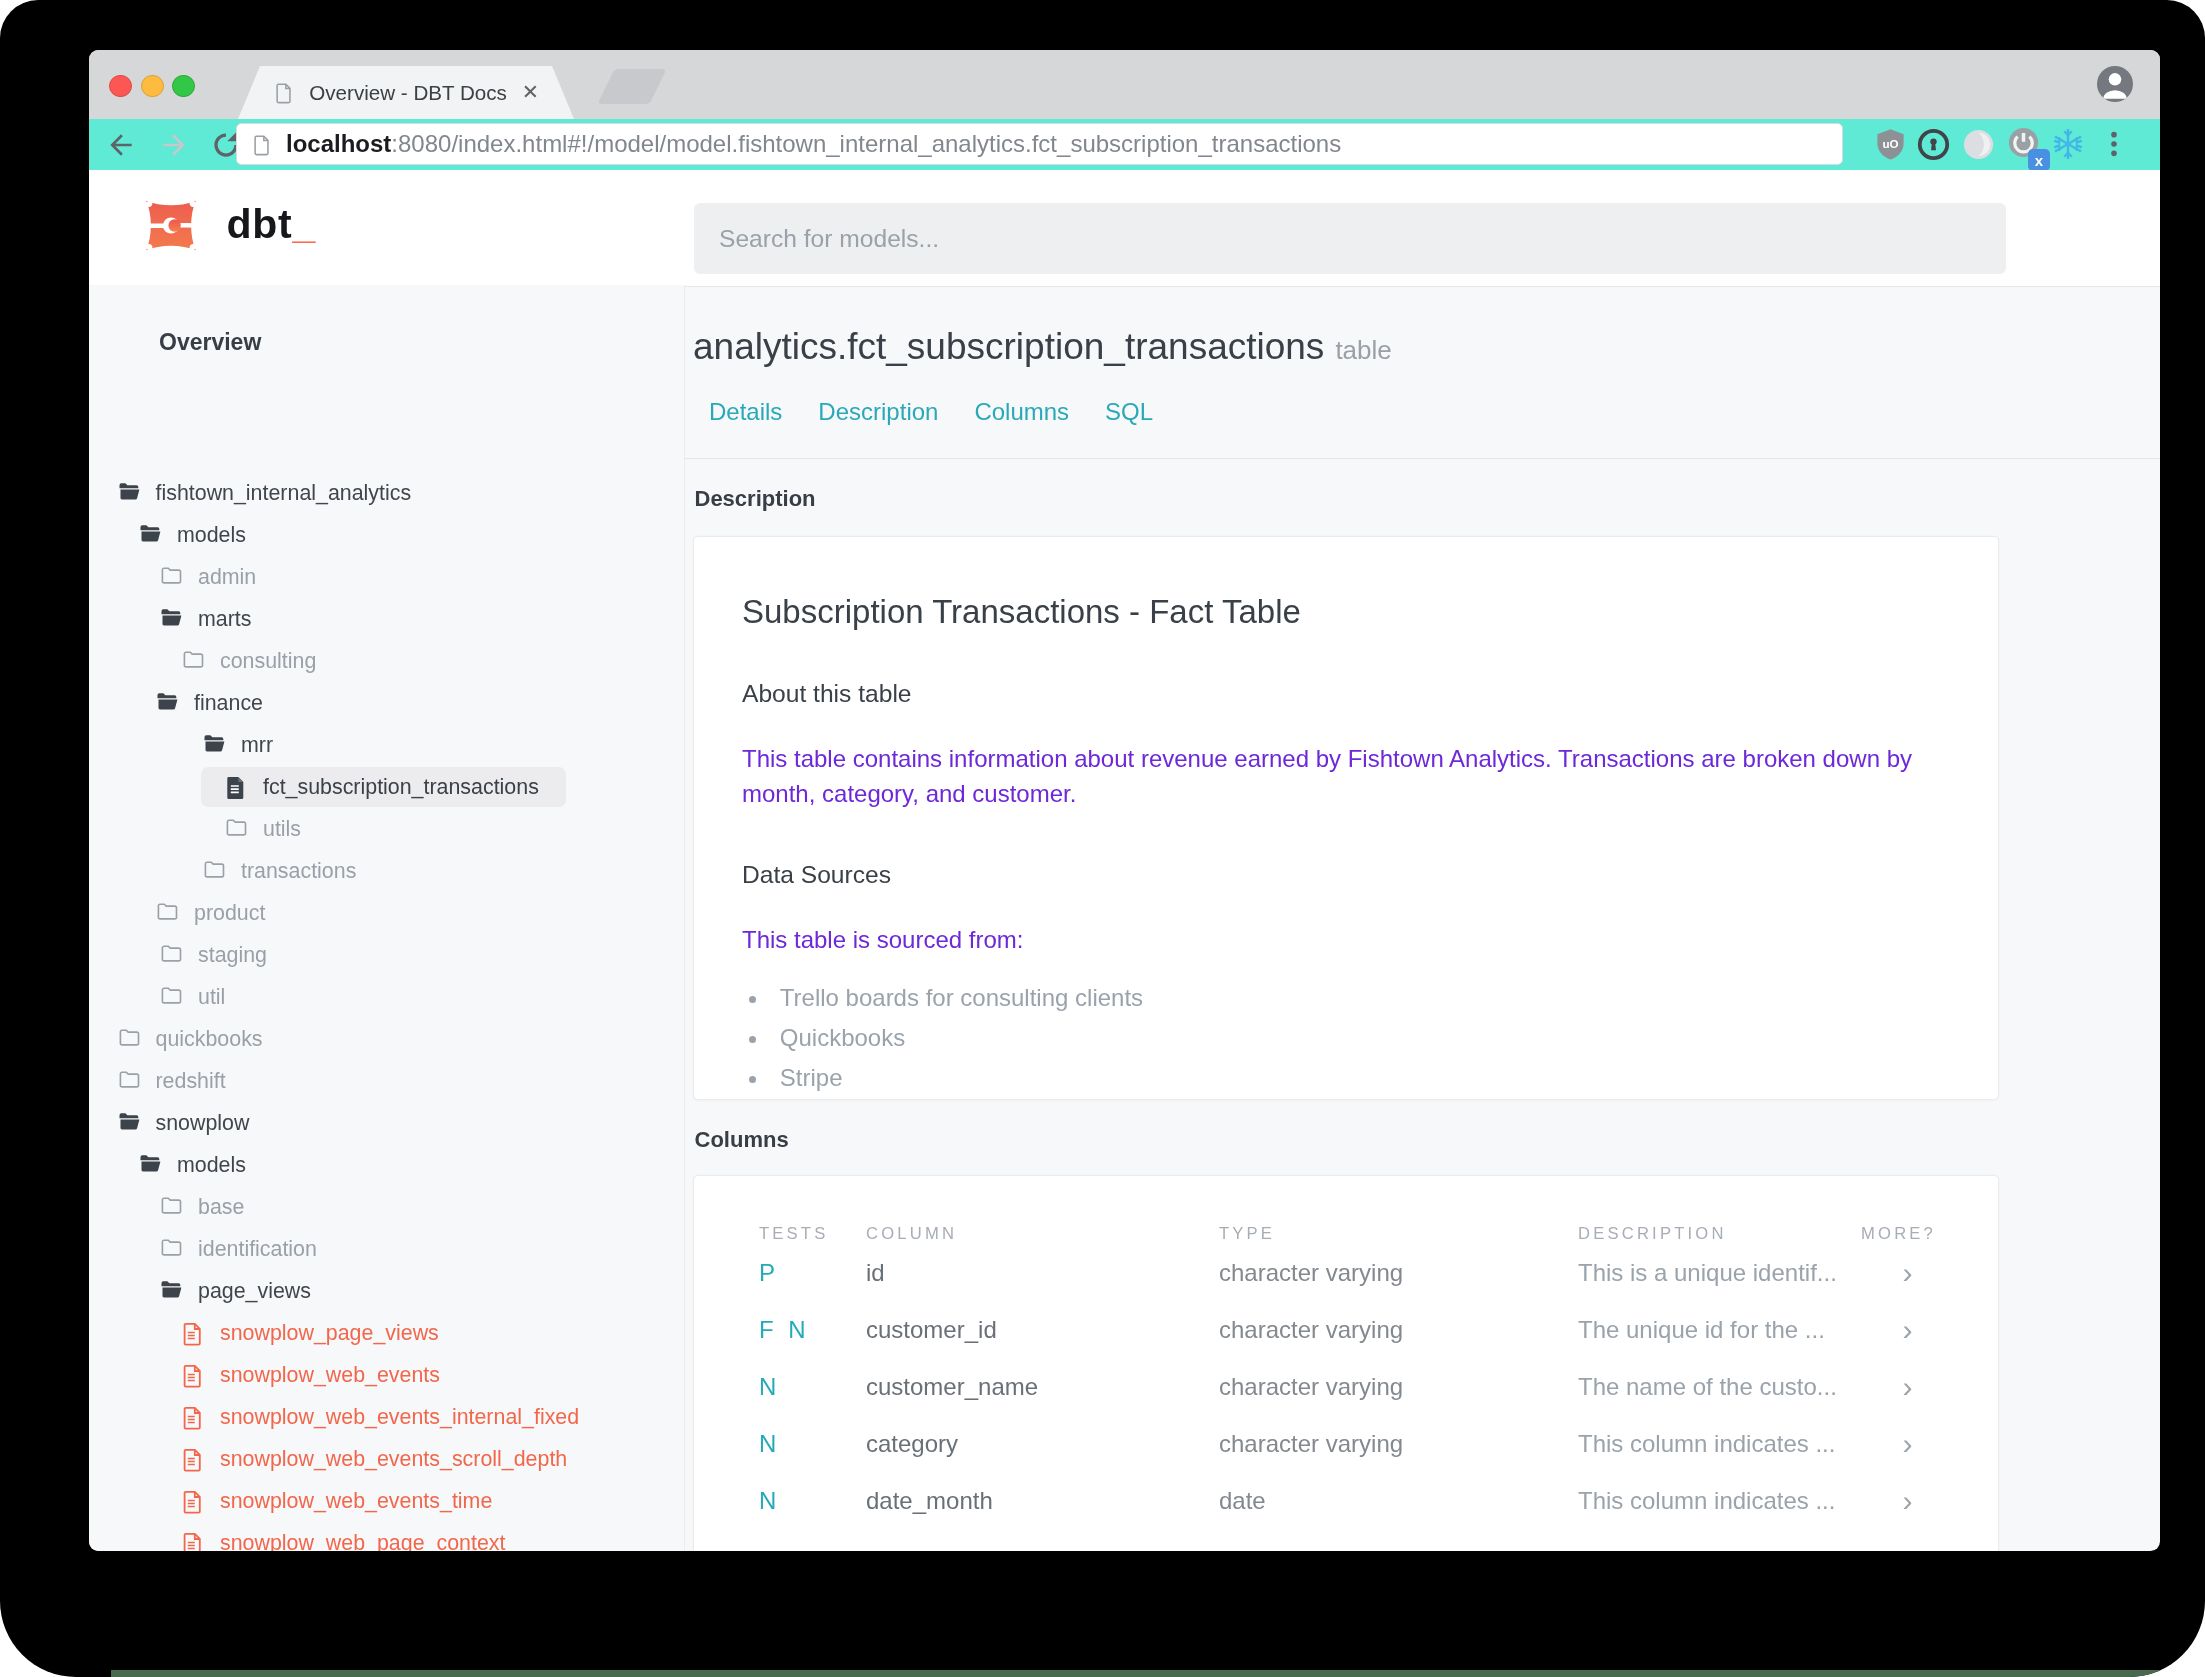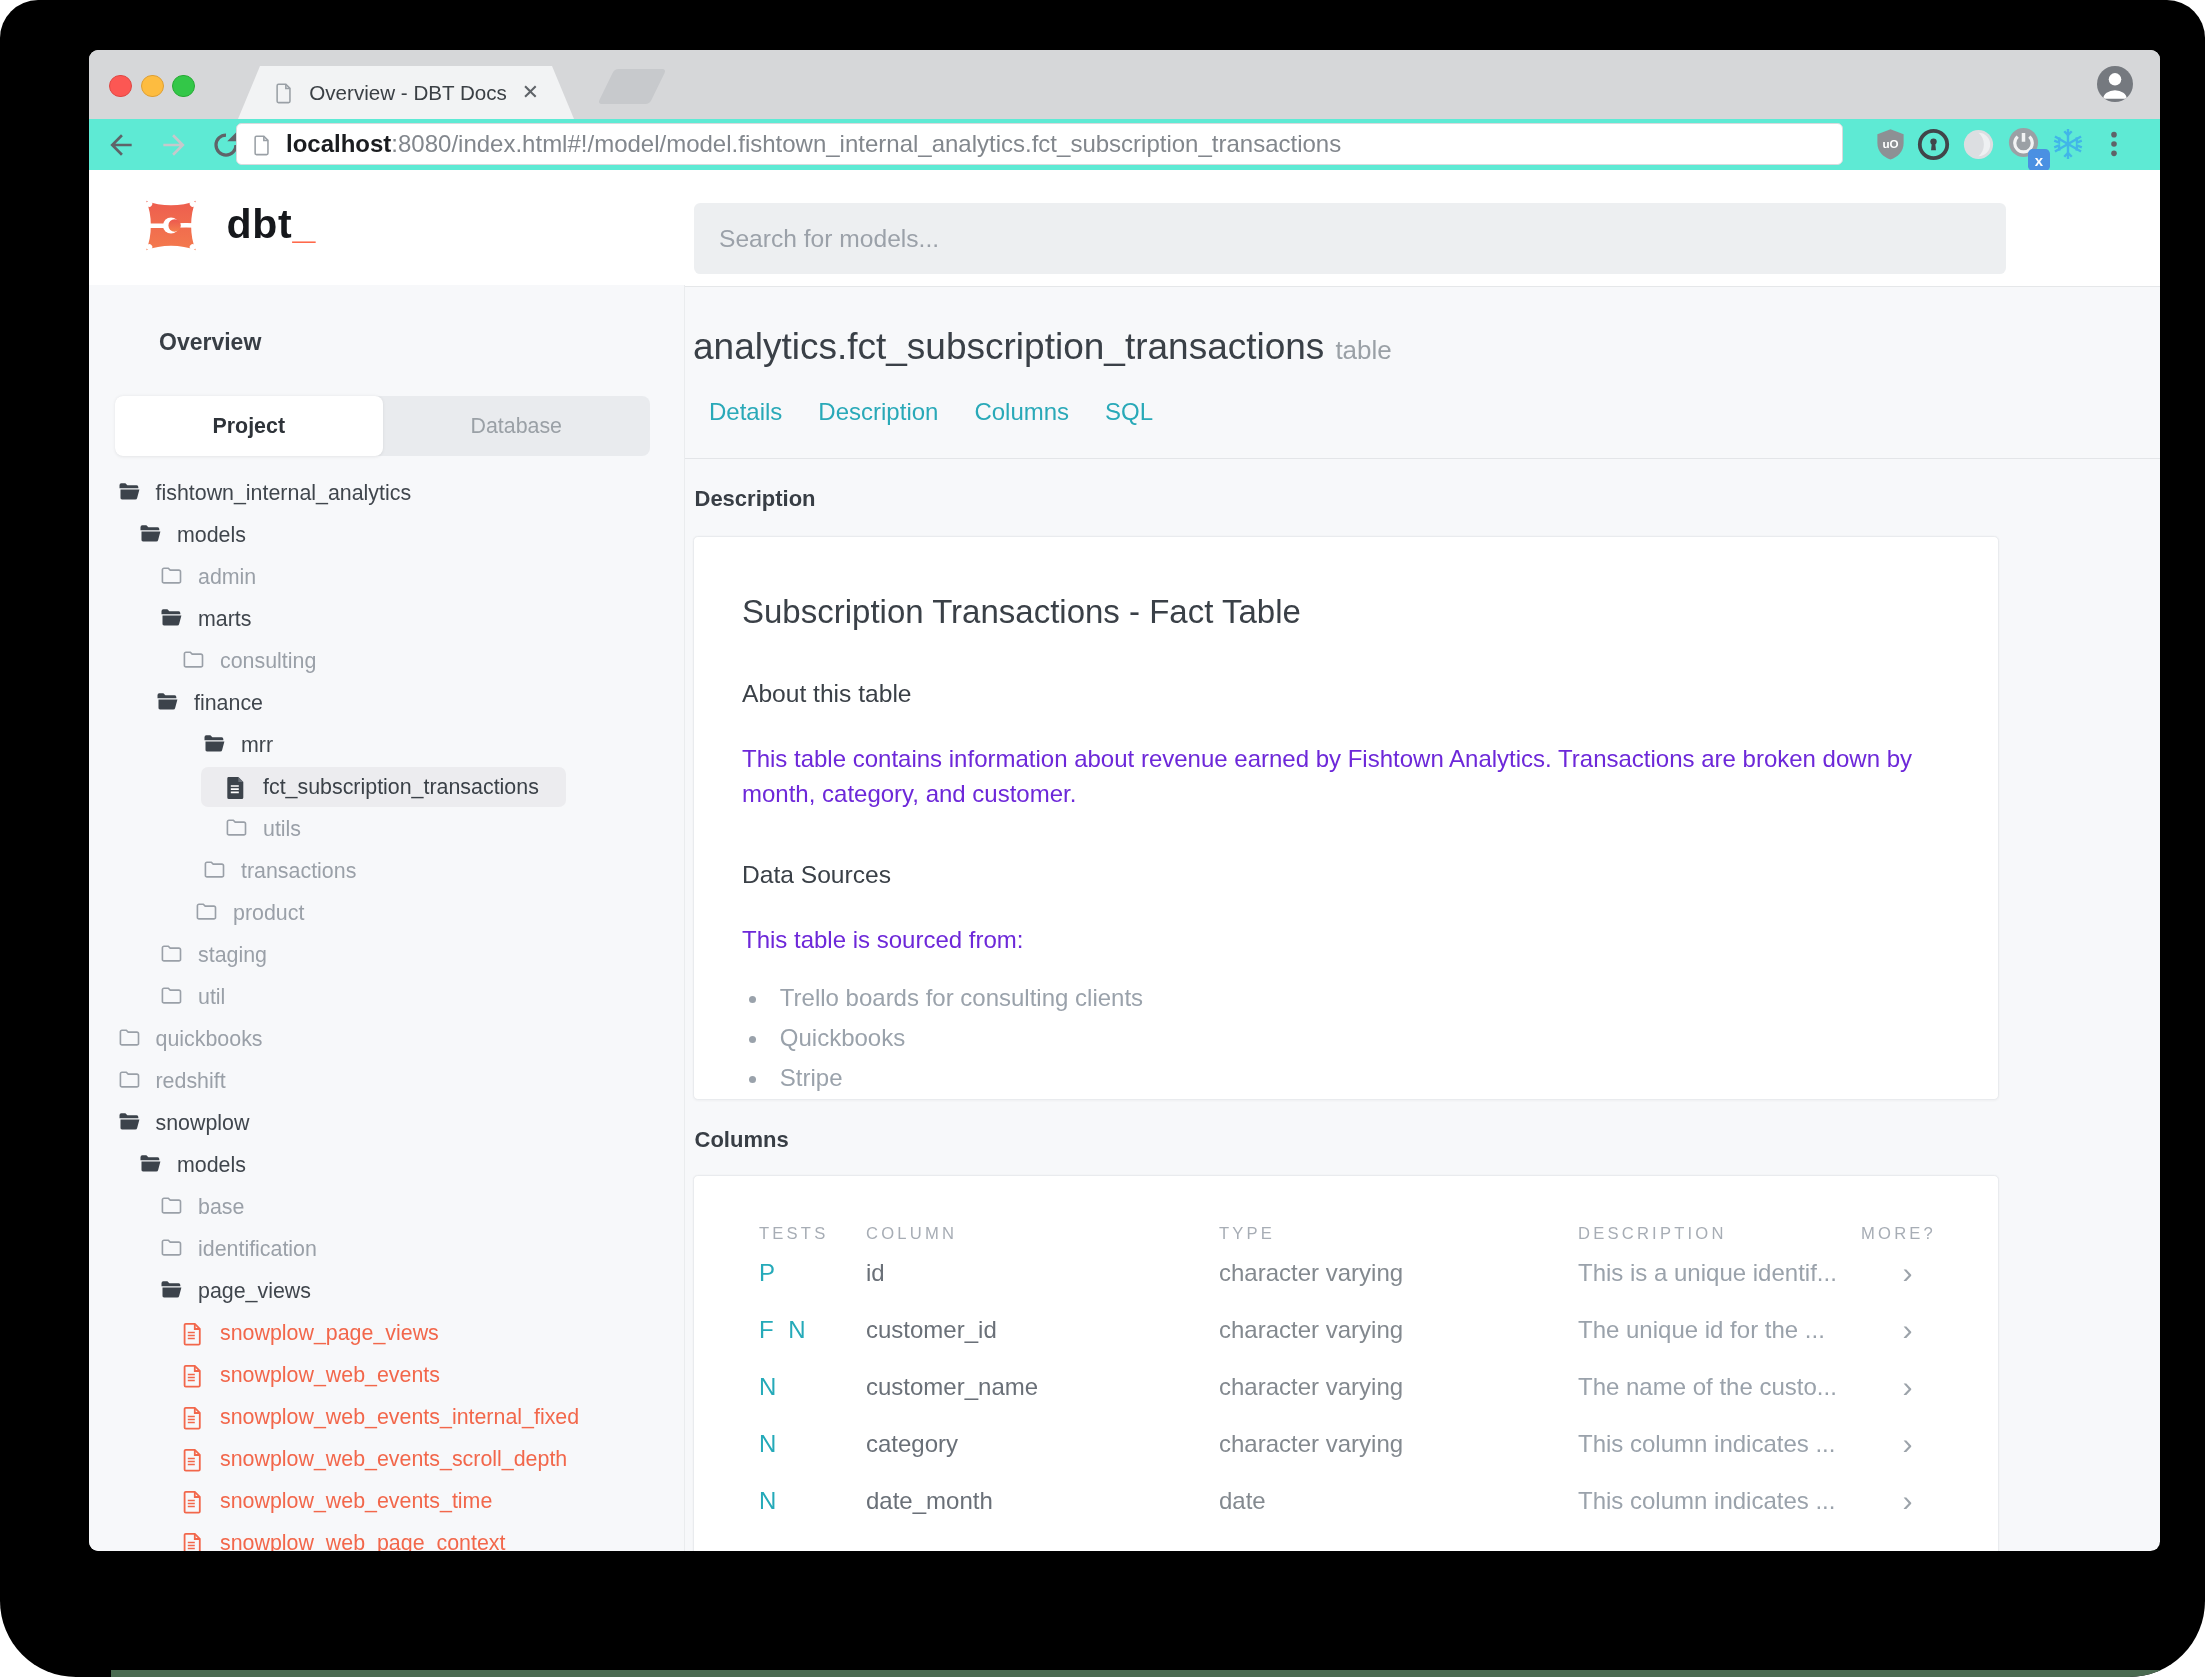--- a/index.html
+++ b/index.html
@@ -219,24 +219,20 @@
         </svg>
         <span class="brand-text"><span>dbt</span><span class="brand-underscore">_</span></span>
       </div>
       <input class="search" placeholder="Search for models..." style="">
     </div>
 
     <div class="content">
 
       <div class="sidebar">
         <div class="sb-title">Overview</div>
-        <div class="sb-tabs">
-          <div class="sb-tab active">Project</div>
-          <div class="sb-tab">Database</div>
-        </div>
         <div class="tree" id="tree">
             <div class="trow open" style="padding-left: 28.5px;">
               <span class="ticon">
                 <svg width="22" height="19" viewBox="0 0 24 21">
                   <path d="M1.5 3.5A2 2 0 0 1 3.5 1.5H8l2.2 2.2h10.3a1.8 1.8 0 0 1 1.8 1.8V7H1.5z" fill="#3c434b"></path>
                   <path d="M2.6 8.2h20.9L21 17.6a2.2 2.2 0 0 1-2.2 1.8H4.3a1.7 1.7 0 0 1-1.7-1.9z" fill="#3c434b"></path>
                 </svg>
               </span>
               <span class="lbl">fishtown_internal_analytics</span>
             </div>
@@ -311,21 +307,21 @@
               <span class="lbl">utils</span>
             </div>
             <div class="trow" style="padding-left: 114px;">
               <span class="ticon">
                 <svg width="22" height="19" viewBox="0 0 24 21">
                   <path d="M2.5 4.2a1.7 1.7 0 0 1 1.7-1.7H9l2.1 2.1h9.7a1.7 1.7 0 0 1 1.7 1.7V17a1.7 1.7 0 0 1-1.7 1.7H4.2A1.7 1.7 0 0 1 2.5 17z" fill="none" stroke="#9aa0a8" stroke-width="1.8"></path>
                 </svg>
               </span>
               <span class="lbl">transactions</span>
             </div>
-            <div class="trow" style="padding-left: 106px;">
+            <div class="trow" style="padding-left: 67px;">
               <span class="ticon">
                 <svg width="22" height="19" viewBox="0 0 24 21">
                   <path d="M2.5 4.2a1.7 1.7 0 0 1 1.7-1.7H9l2.1 2.1h9.7a1.7 1.7 0 0 1 1.7 1.7V17a1.7 1.7 0 0 1-1.7 1.7H4.2A1.7 1.7 0 0 1 2.5 17z" fill="none" stroke="#9aa0a8" stroke-width="1.8"></path>
                 </svg>
               </span>
               <span class="lbl">product</span>
             </div>
             <div class="trow" style="padding-left: 71px;">
               <span class="ticon">
                 <svg width="22" height="19" viewBox="0 0 24 21">

